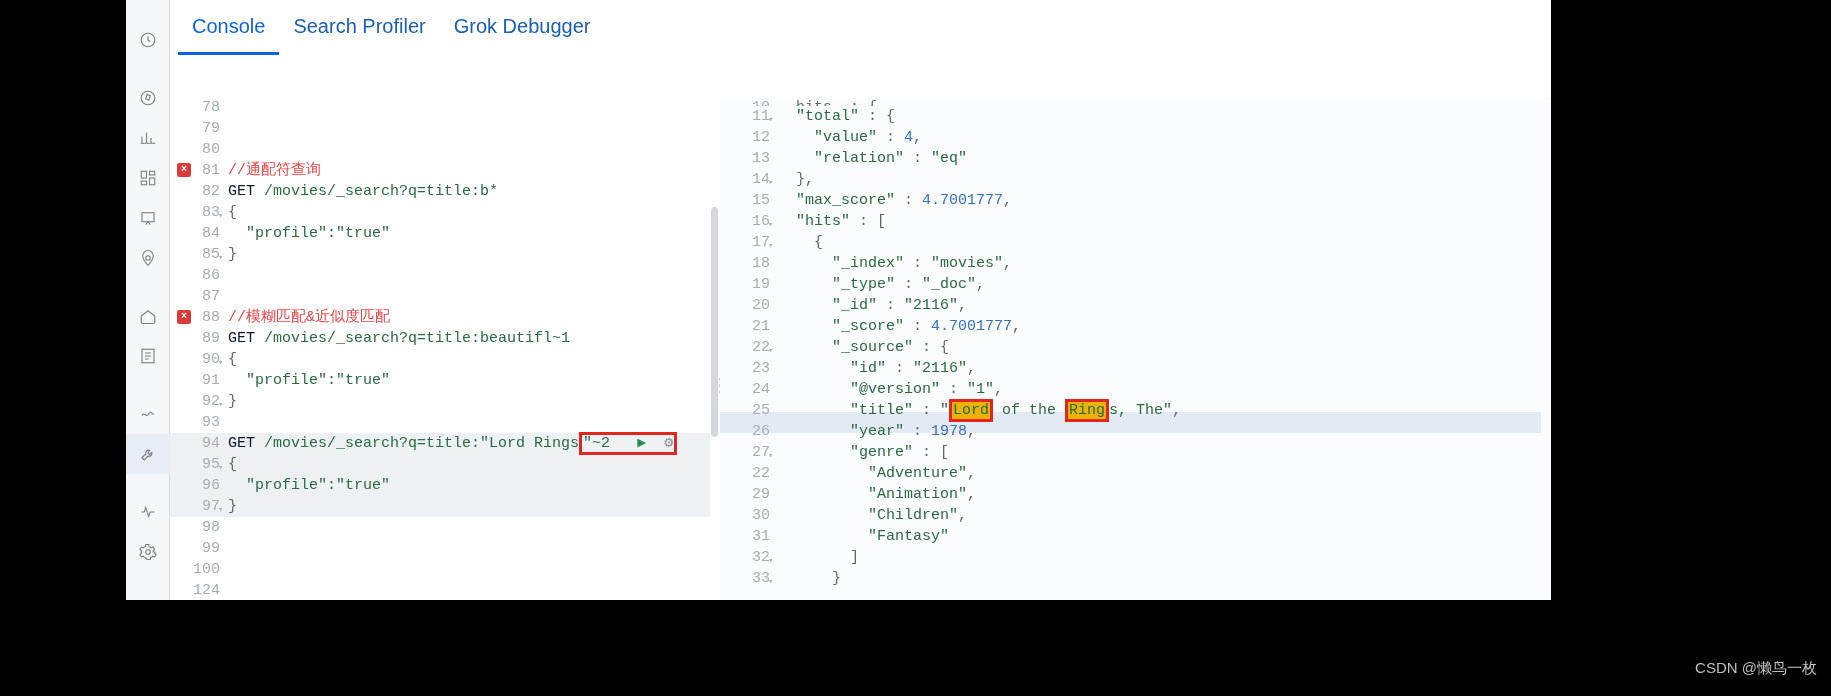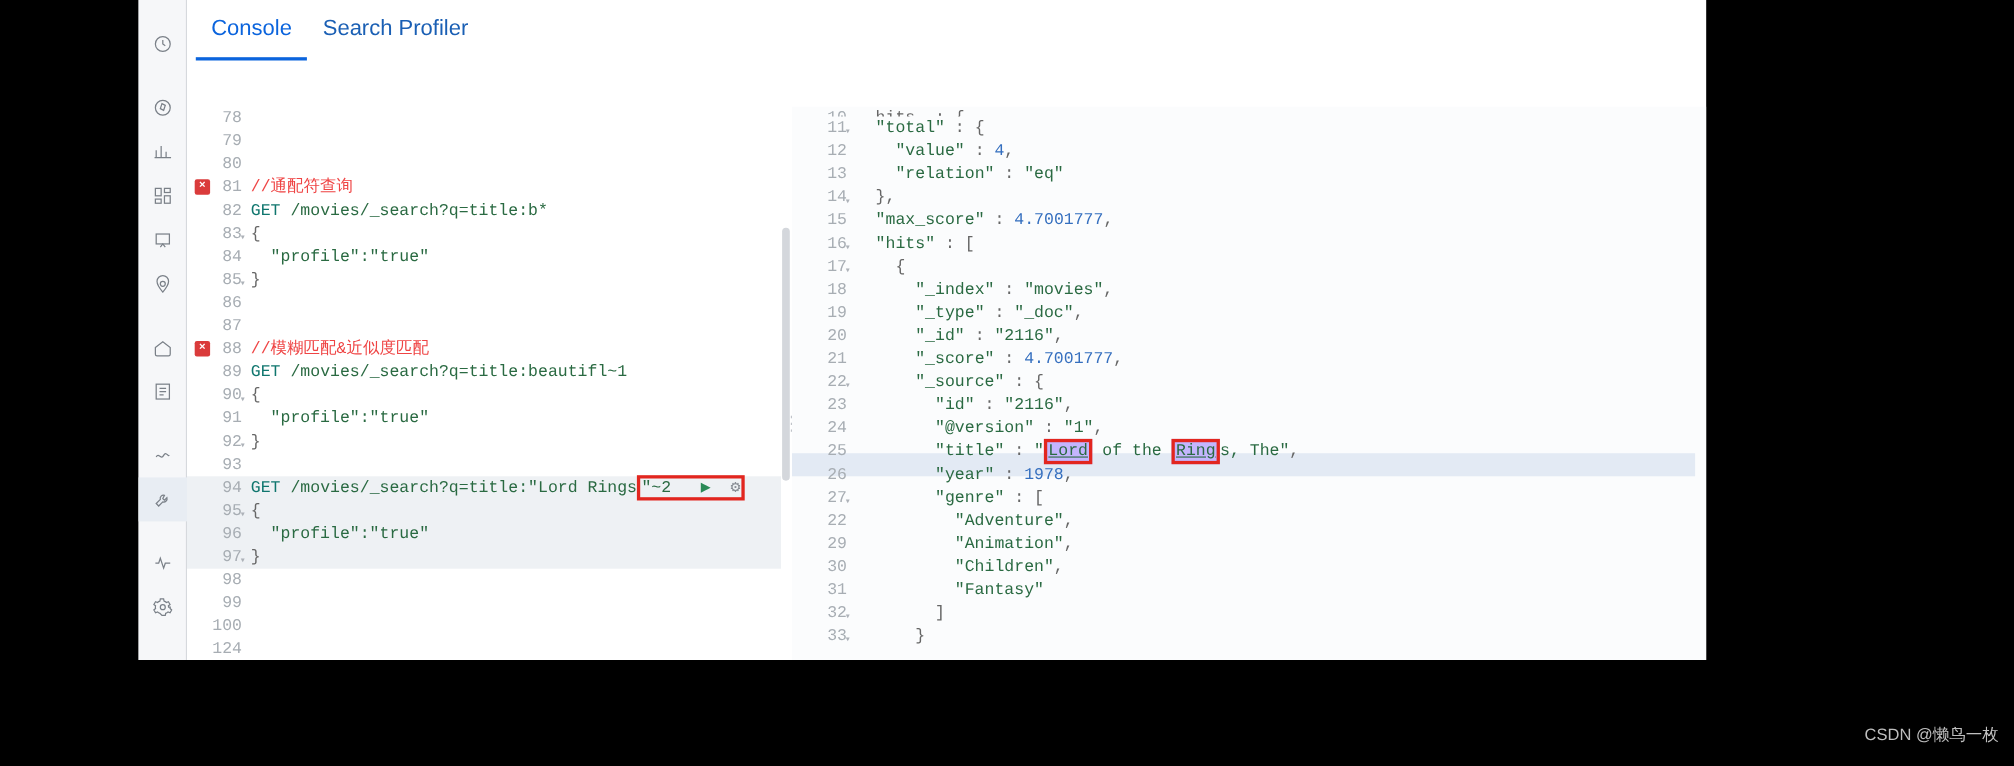--- a/index.html
+++ b/index.html
@@ -19,36 +19,36 @@
 .editor.left { width: 550px; }
 .editor.right { flex: 1; background: #fbfcfd; }
 .gutter { position: absolute; left: 0; top: 0; width: 58px; text-align: right; color: #a7adb3; padding-right: 8px; }
 .gutter.r { width: 58px; }
 .code { position: absolute; left: 58px; top: 0; right: 0; white-space: pre; }
 .code.r { left: 58px; }
 .errbadge { position: absolute; left: 7px; width: 14px; height: 14px; background: #da3b3b; color: #fff; font-size: 10px; font-weight: bold; border-radius: 2px; text-align: center; line-height: 14px; }
 .line { height: 21px; }
 .fold { position: absolute; left: 48px; font-size: 9px; color: #aeb3b9; }
 .row { height: 21px; }
-.method { color: #0f766e; }
+.method { color: #0f172a; }
 .path { color: #2a6a42; }
 .cmt { color: #ef4444; }
 .punct { color: #666; }
 .key { color: #2a6a42; }
 .str { color: #2a6a42; }
 .num { color: #356fbf; }
 .hl-current { position: absolute; left: 0; right: 10px; height: 21px; background: #e3eaf4; z-index: 0; }
 .hl-block { position: absolute; left: 0; right: 10px; background: #eef1f4; z-index: 0; }
 .redbox { border: 3px solid #e2261f; padding: 0 1px; }
 .dragger { position: absolute; color: #c0c4ca; font-size: 18px; letter-spacing: -2px; }
 .scroll-thumb { position: absolute; right: 2px; width: 7px; background: #d4d7dc; border-radius: 4px; }
 .watermark { position: absolute; right: 14px; bottom: 18px; color: #bfbfbf; font-size: 15px; z-index: 50; }
 .play-icon { color: #2a8a57; }
 .wrench-icon { color: #8a8f96; }
-.greenhl { background: #c4b5fd; text-decoration: underline; }
+.greenhl { background: #eab308; }
 </style>
 </head>
 <body>
 
 <div class="viewport">
   <div class="left-sidebar">
     <div class="sb-icon">
         <svg viewBox="0 0 24 24">
           <circle cx="12" cy="12" r="9"></circle>
           <path d="M12 7v5l3 2"></path>
@@ -120,20 +120,21 @@
           <circle cx="12" cy="12" r="3"></circle>
           <path d="M19 12a7 7 0 00-.2-1.7l2-1.6-2-3.4-2.4 1a7 7 0 00-2.9-1.7L13 2h-4l-.5 2.6a7 7 0 00-2.9 1.7l-2.4-1-2 3.4 2 1.6A7 7 0 003 12c0 .6.1 1.1.2 1.7l-2 1.6 2 3.4 2.4-1a7 7 0 002.9 1.7L11 22h4l.5-2.6a7 7 0 002.9-1.7l2.4 1 2-3.4-2-1.6c.1-.6.2-1.1.2-1.7z"></path>
         </svg>
       </div>
   </div>
 
   <div class="main">
     <div class="tabs">
       <div class="tab active">Console</div>
       <div class="tab">Search Profiler</div>
+      <div class="tab">Grok Debugger</div>
     </div>
 
     <div class="editors">
 
       <div class="editor left">
         <div class="hl-block" style="top:336px; height:84px;"></div>
         <div class="gutter" id="gutter-left">
             <div class="line">78</div>
             <div class="line">79</div>
             <div class="line">80</div>

